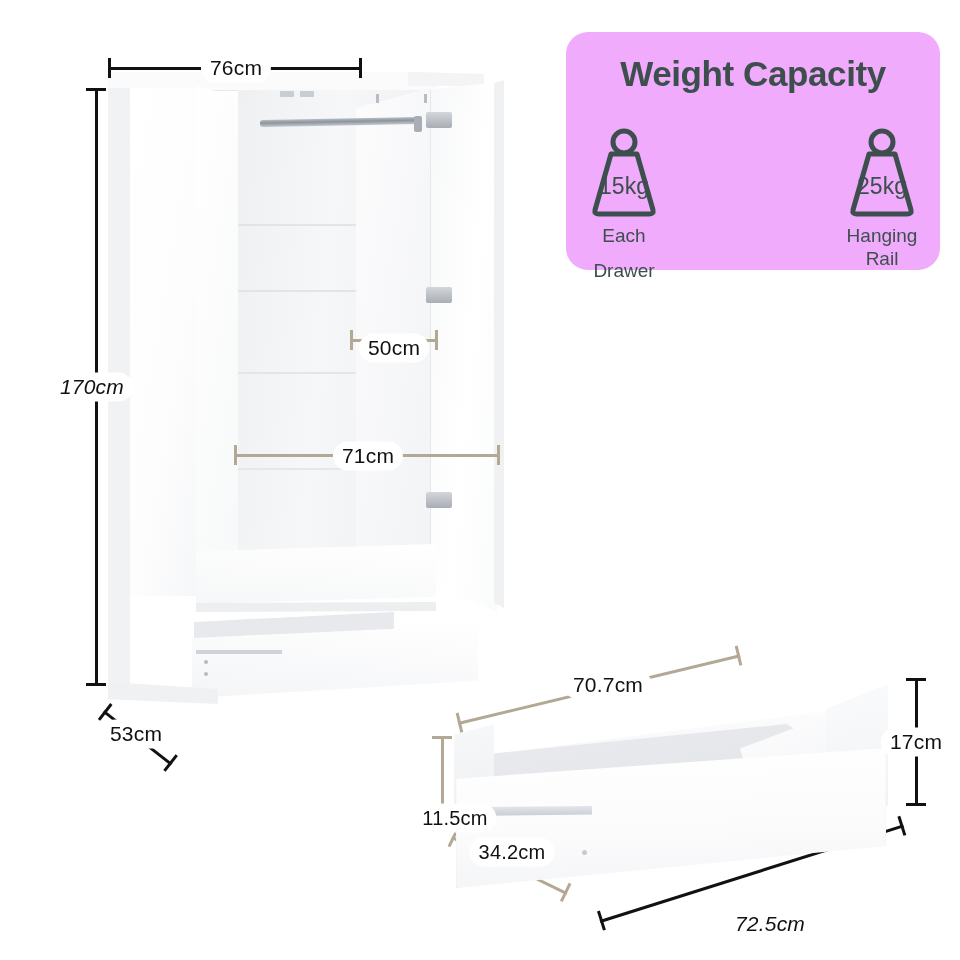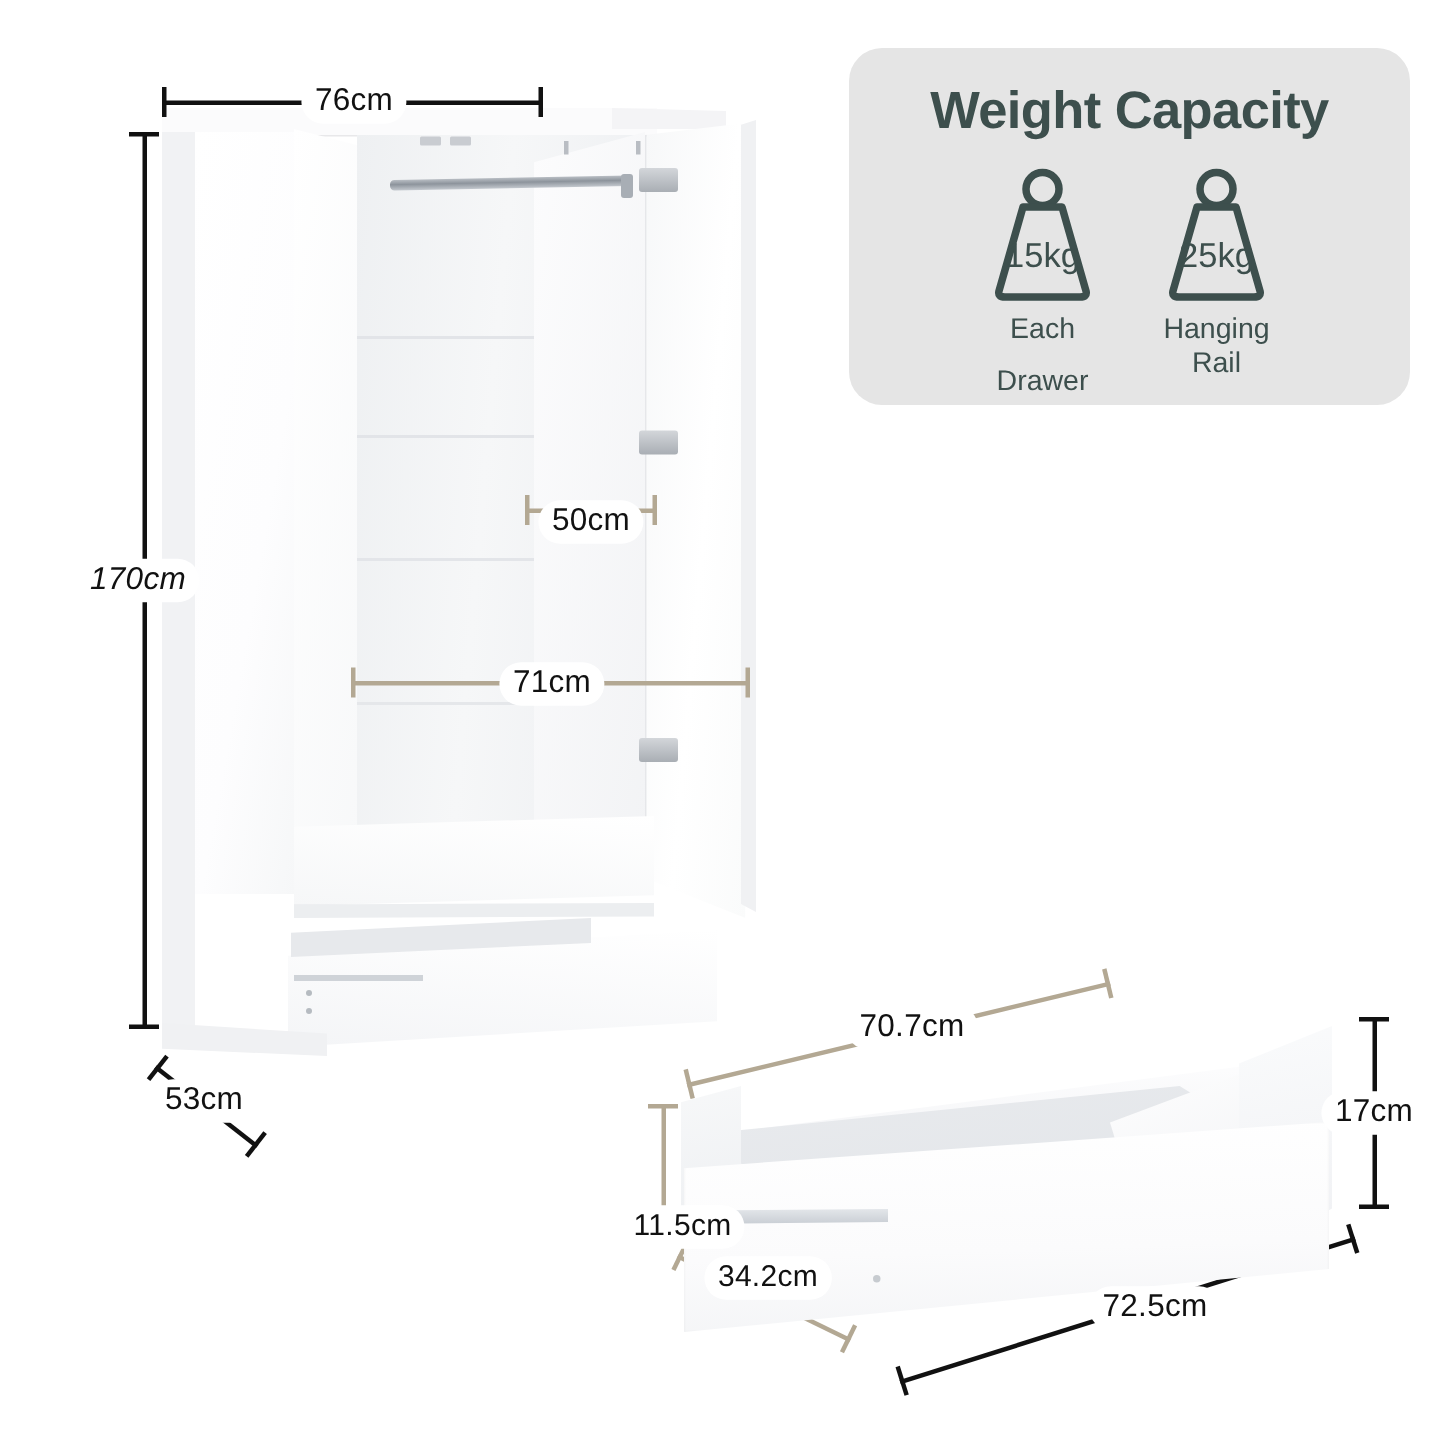--- a/index.html
+++ b/index.html
@@ -52,33 +52,33 @@
   .dbar .cap.r{right:0;}
   .dbar.taupe .line,.dbar.taupe .cap{background:#b3a893;}
 
   
   #wardrobe{position:absolute;z-index:10;}
   .wd{position:absolute;}
 
   
   #weight-card{
     position:absolute;
-    background:#e5e5e5;
+    background:#f0abfc;
     border-radius:22px;
     z-index:20;
   }
   #weight-title{
     position:absolute;left:0;right:0;top:22px;
     text-align:center;
     color:#3d4f4d;
     font-size:35px;
     font-weight:700;
     letter-spacing:-.4px;
   }
-  .weights{position:absolute;left:0;right:0;top:78px;display:flex;justify-content:center;}
+  .weights{position:absolute;left:0;right:0;top:94px;display:flex;justify-content:space-between;}
   .wcell{width:116px;text-align:center;}
   .wicon{position:relative;width:86px;height:92px;margin:0 auto;}
   .wicon svg{display:block;}
   .wkg{
     position:absolute;left:0;right:0;top:48px;
     text-align:center;color:#3d4f4d;
     font-size:23px;line-height:24px;
   }
   .wcap{
     margin-top:6px;color:#3d4f4d;
@@ -311,16 +311,16 @@
       <div class="cap t"></div>
       <div class="cap b"></div>
   </div>
   <div class="dimlabel" style="left:916px;top:742px;">17cm</div>
 
   <div class="dbar" style="left:600px;top:910px;width:318px;transform:rotate(-17.5deg);">
     <div class="line"></div>
       <div class="cap l"></div>
       <div class="cap r"></div>
   </div>
-  <div class="dimlabel" style="left:770px;top:872px;">72.5cm</div>
+  <div class="dimlabel" style="left:770px;top:924px;font-style:italic;">72.5cm</div>
 
 
 </div>
 
 </body></html>

